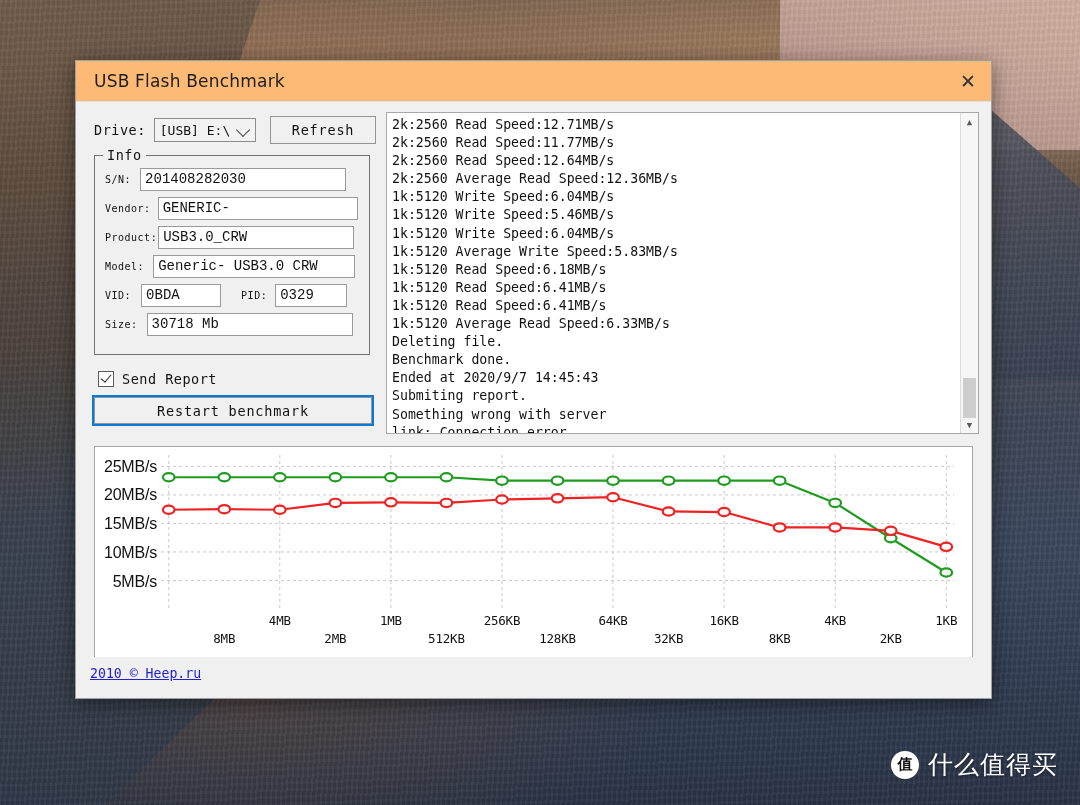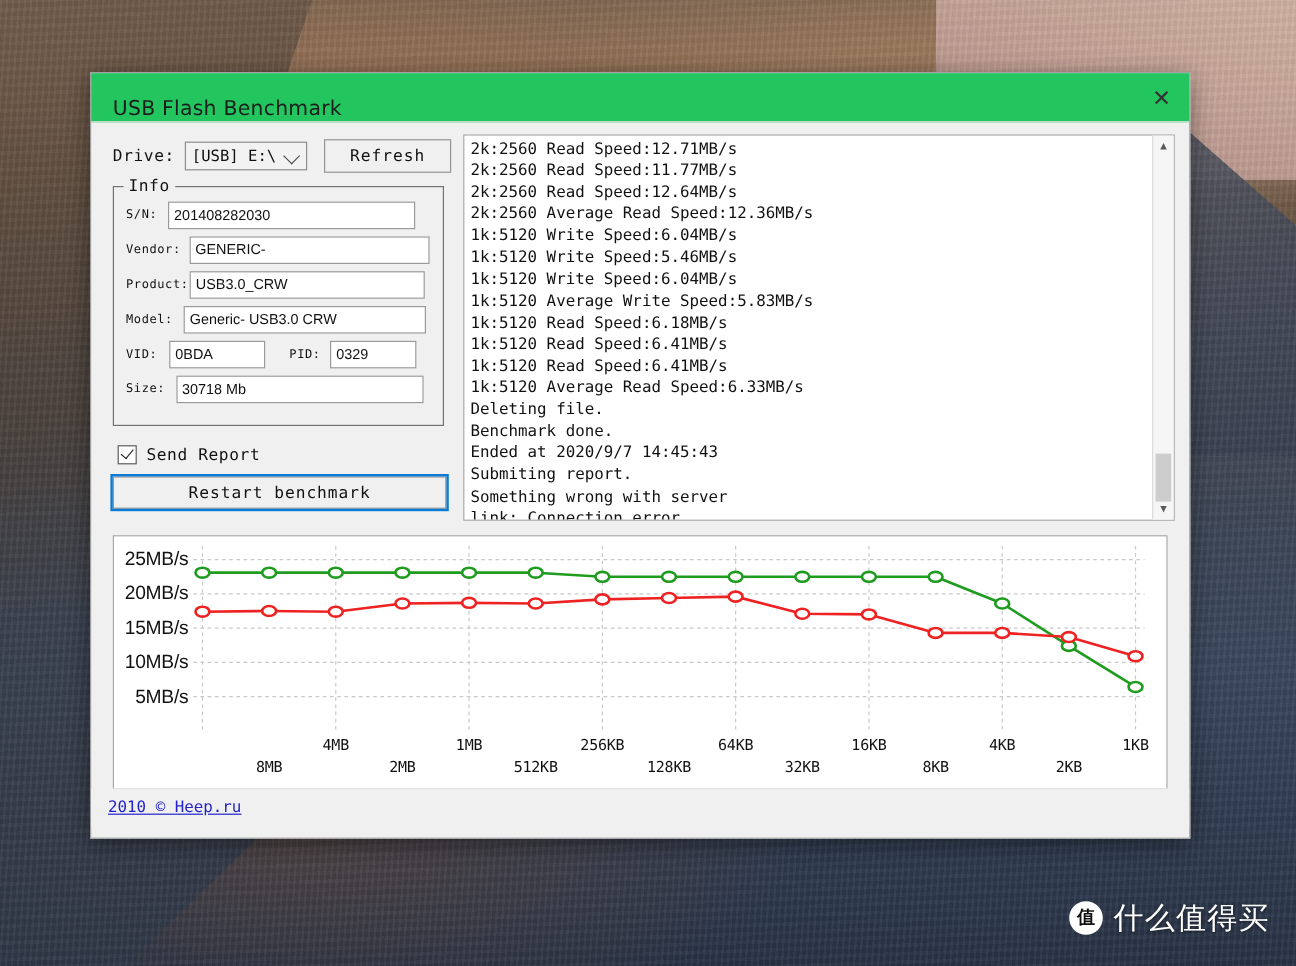--- a/index.html
+++ b/index.html
@@ -36,22 +36,22 @@
     background:linear-gradient(160deg,#5d5c62 0,#444a58 60%,#373f50 100%);
     clip-path:polygon(18% 100%,34% 34%,52% 55%,70% 12%,100% 40%,100% 100%);opacity:.9;}
 
   
   .win{
     position:absolute;left:75px;top:60px;width:915px;height:637px;
     background:#f0f0f0;border:1px solid #a0a0a0;
     box-shadow:0 4px 18px rgba(0,0,0,.45);
   }
   .titlebar{
-    height:40px;background:#22c55e;border-bottom:1px solid #e3e3e3;
-    display:flex;align-items:flex-end;justify-content:space-between;
+    height:40px;background:#fdba74;border-bottom:1px solid #e3e3e3;
+    display:flex;align-items:center;justify-content:space-between;
   }
   .title{
     font-family:"DejaVu Sans","Liberation Sans",sans-serif;
     font-size:17px;color:#1d1d1d;padding-left:18px;letter-spacing:.2px;
   }
   .closebtn{
     width:46px;height:39px;display:flex;align-items:center;justify-content:center;
     color:#333;font-size:19px;font-family:"DejaVu Sans","Liberation Sans",sans-serif;
     cursor:default;
   }
@@ -82,22 +82,22 @@
     padding:12px 10px 12px 10px;box-sizing:border-box;
   }
   .group-title{
     position:absolute;top:-9px;left:8px;background:#f0f0f0;padding:0 4px;
     font-size:13.5px;color:#111;font-family:"DejaVu Sans Mono",monospace;letter-spacing:.5px;
   }
   .frow{display:flex;align-items:center;margin-bottom:6px;}
   .flabel{font-size:10px;color:#111;white-space:nowrap;letter-spacing:.5px;}
   .fld{
     background:#fff;border:1px solid #9a9a9a;height:23px;line-height:21px;
-    font-size:12px;color:#111;padding:0 4px;box-sizing:border-box;
-    font-family:Liberation Sans, sans-serif;overflow:hidden;white-space:nowrap;
+    font-size:14px;color:#111;padding:0 4px;box-sizing:border-box;
+    font-family:Liberation Mono, monospace;overflow:hidden;white-space:nowrap;
   }
   .f-sn{width:206px;margin-left:9px;}
   .f-vendor{width:200px;margin-left:7px;}
   .f-product{width:196px;margin-left:1px;}
   .f-model{width:202px;margin-left:9px;}
   .f-vid{width:80px;margin-left:10px;}
   .f-pid{width:72px;margin-left:8px;}
   .f-size{width:206px;margin-left:9px;}
   .pidlbl{margin-left:20px;}
 

